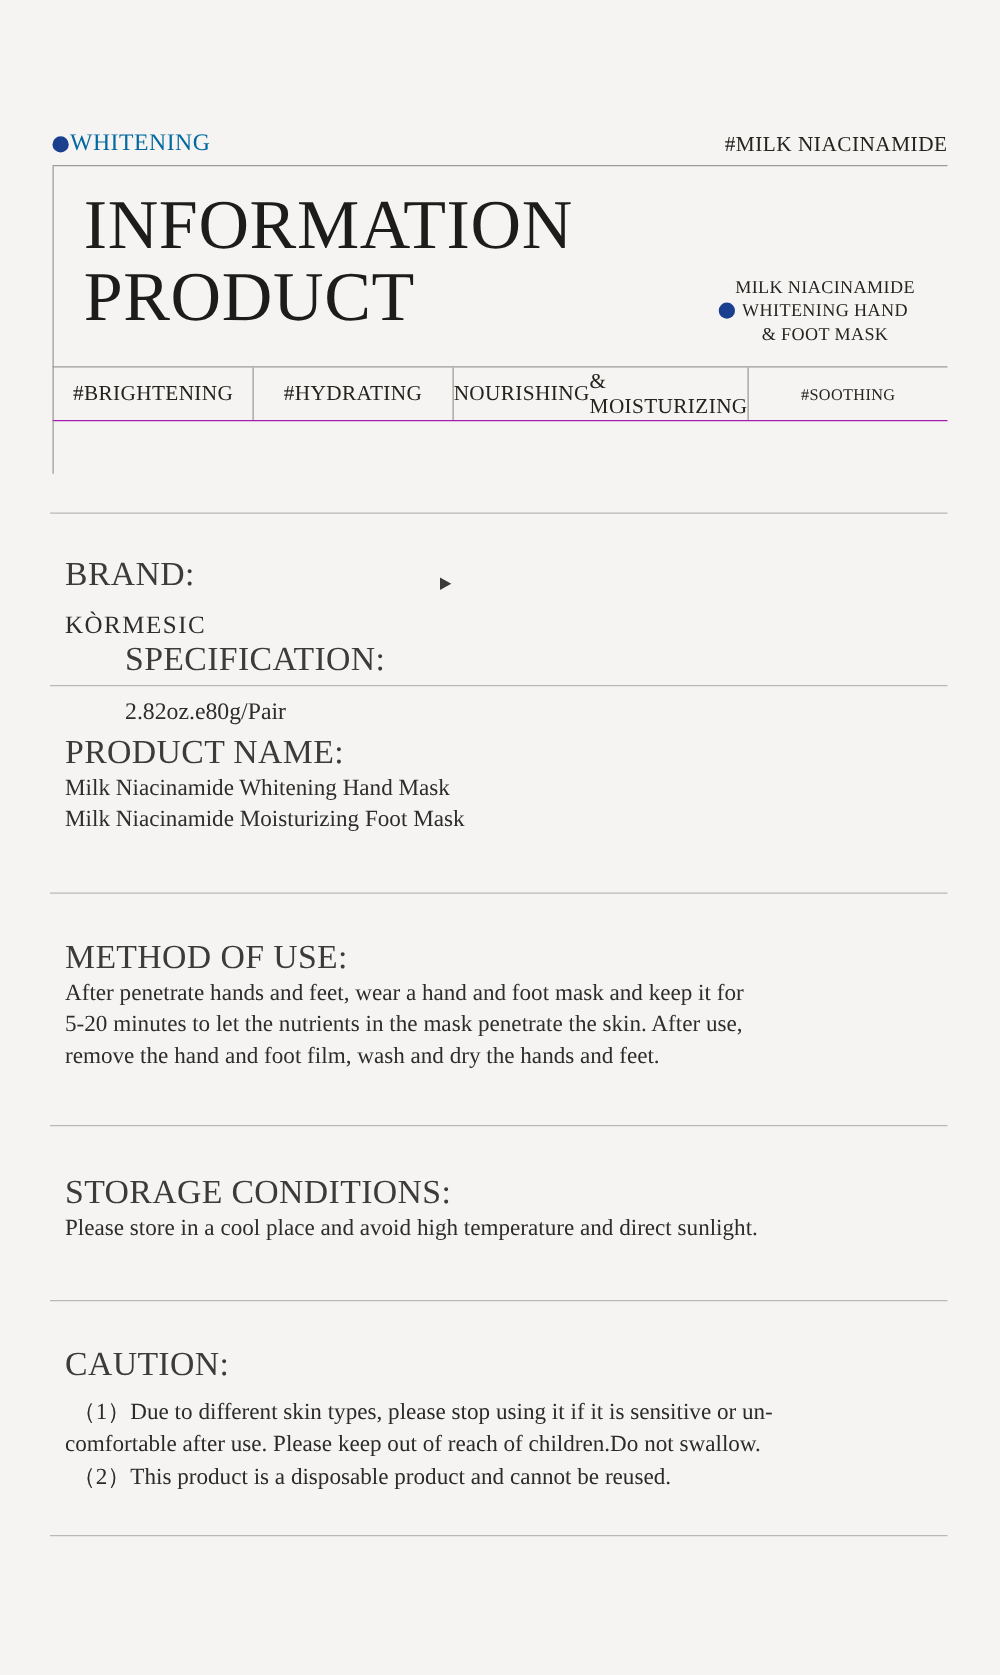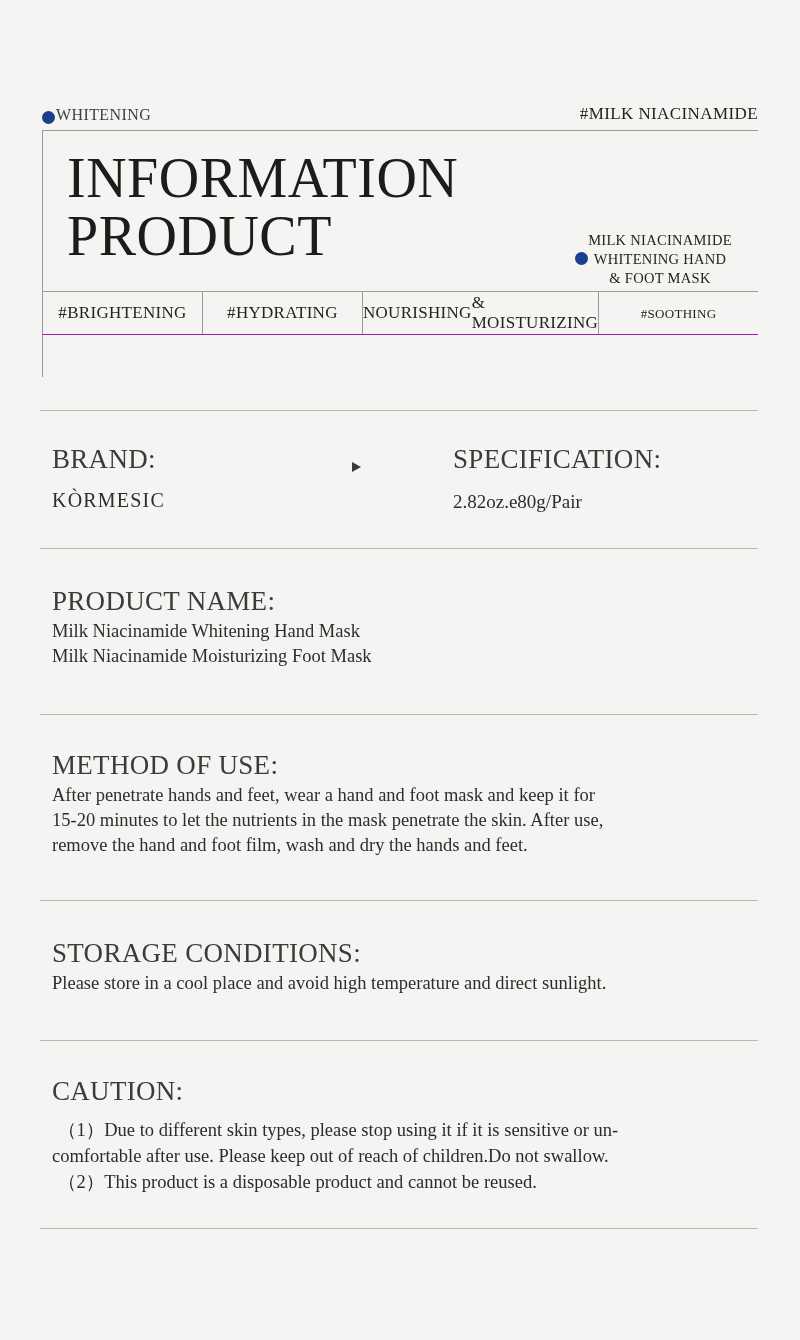--- a/index.html
+++ b/index.html
@@ -31,25 +31,25 @@
     width: 716px;
   }
   .header-top {
     display: flex;
     justify-content: space-between;
     align-items: flex-end;
     padding-bottom: 6px;
     border-bottom: 1px solid #9a9a96;
   }
   .tag-left {
-    font-size: 16px;
+    font-size: 19px;
     letter-spacing: 0.4px;
     position: relative;
     padding-left: 14px;
-    color: #404040;
+    color: #0369a1;
   }
   .tag-left .dot {
     position: absolute;
     left: 0;
     top: 5px;
     width: 13px;
     height: 13px;
     border-radius: 50%;
     background: #1b3f8f;
     display: block;
@@ -72,21 +72,21 @@
   .title-line {
     font-size: 56px;
     line-height: 58px;
     letter-spacing: 0.5px;
     color: #1c1c1a;
     font-weight: normal;
   }
   .product-badge {
     position: absolute;
     right: 8px;
-    top: 100px;
+    top: 88px;
     width: 180px;
     text-align: center;
     font-size: 14.5px;
     line-height: 19px;
     letter-spacing: 0.3px;
     color: #23241f;
   }
   .product-badge .badge-dot {
     position: absolute;
     left: 5px;
@@ -150,20 +150,21 @@
     color: #3b3b39;
   }
   .sect p {
     margin: 0;
     font-size: 18.5px;
     line-height: 25px;
     color: #2d2d2b;
   }
   .two-col {
     display: flex;
+    flex-direction: column;
   }
   .col {
     width: 50%;
     position: relative;
   }
   .col.right { padding-left: 48px; box-sizing: border-box; }
   .brand-value {
     font-size: 20px;
     letter-spacing: 1.2px;
     margin-top: 14px;
@@ -261,21 +262,21 @@
     <div class="body-text">
       <p>Milk Niacinamide Whitening Hand Mask</p>
       <p>Milk Niacinamide Moisturizing Foot Mask</p>
     </div>
   </div>
 
   <div class="sect" style="top:750px">
     <h2>METHOD OF USE:</h2>
     <div class="body-text">
       <p>After penetrate hands and feet, wear a hand and foot mask and keep it for</p>
-      <p>15-20 minutes to let the nutrients in the mask penetrate the skin. After use,</p>
+      <p>5-20 minutes to let the nutrients in the mask penetrate the skin. After use,</p>
       <p>remove the hand and foot film, wash and dry the hands and feet.</p>
     </div>
   </div>
 
   <div class="sect" style="top:938px">
     <h2>STORAGE CONDITIONS:</h2>
     <div class="body-text">
       <p>Please store in a cool place and avoid high temperature and direct sunlight.</p>
     </div>
   </div>

